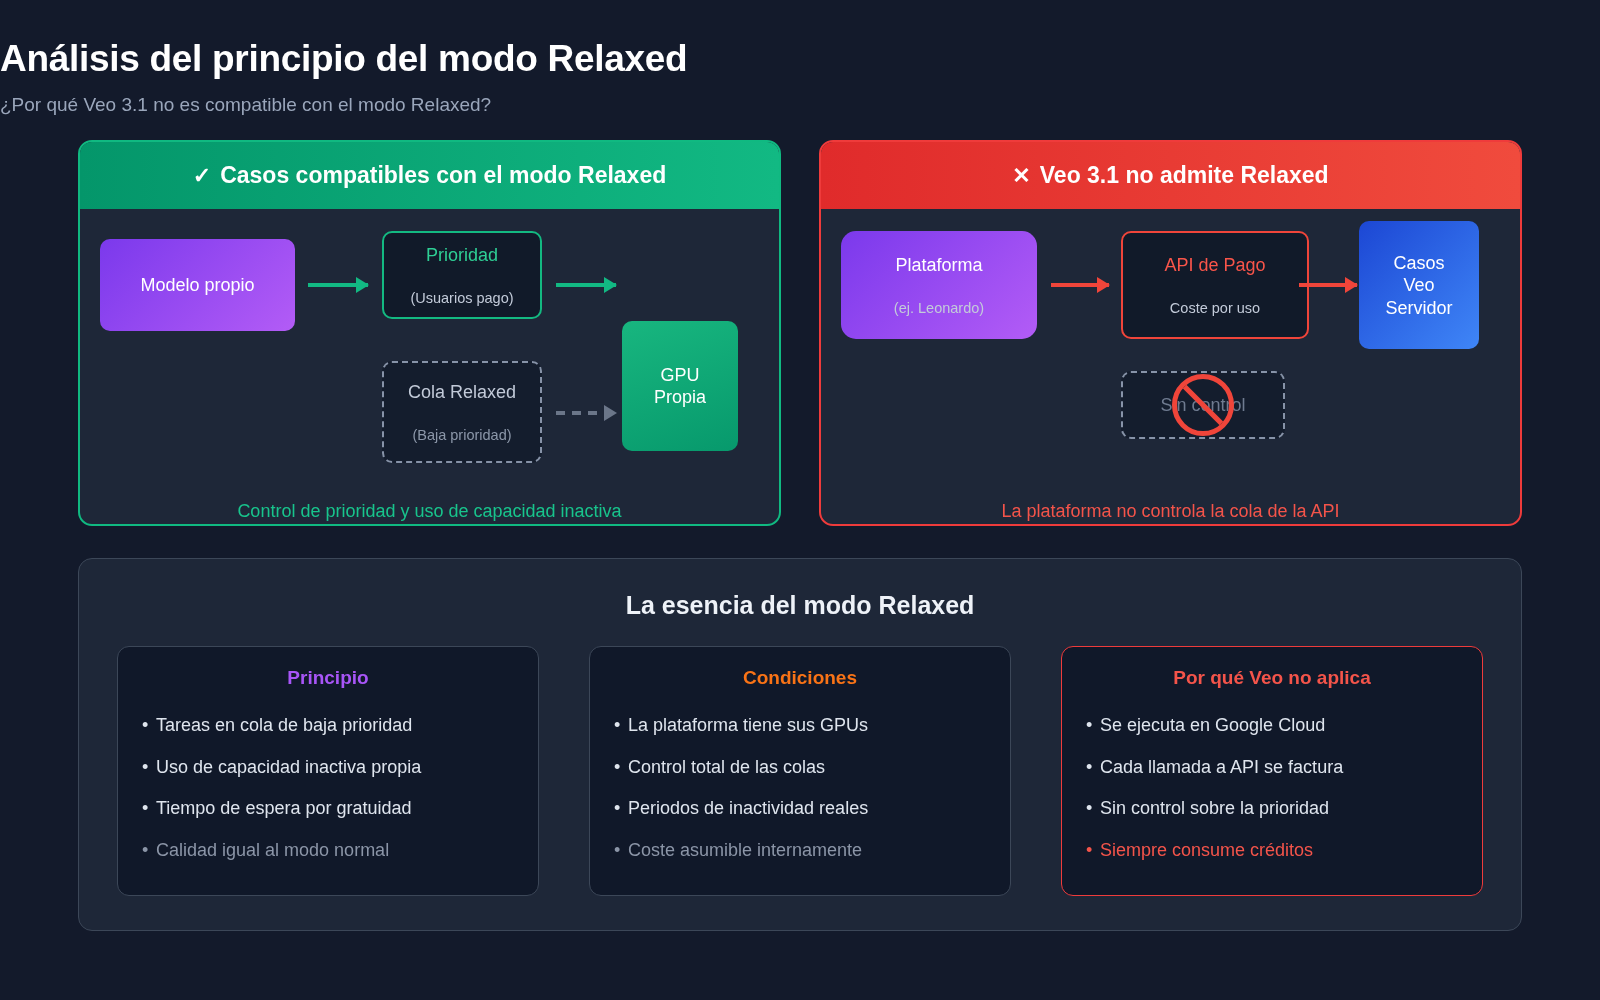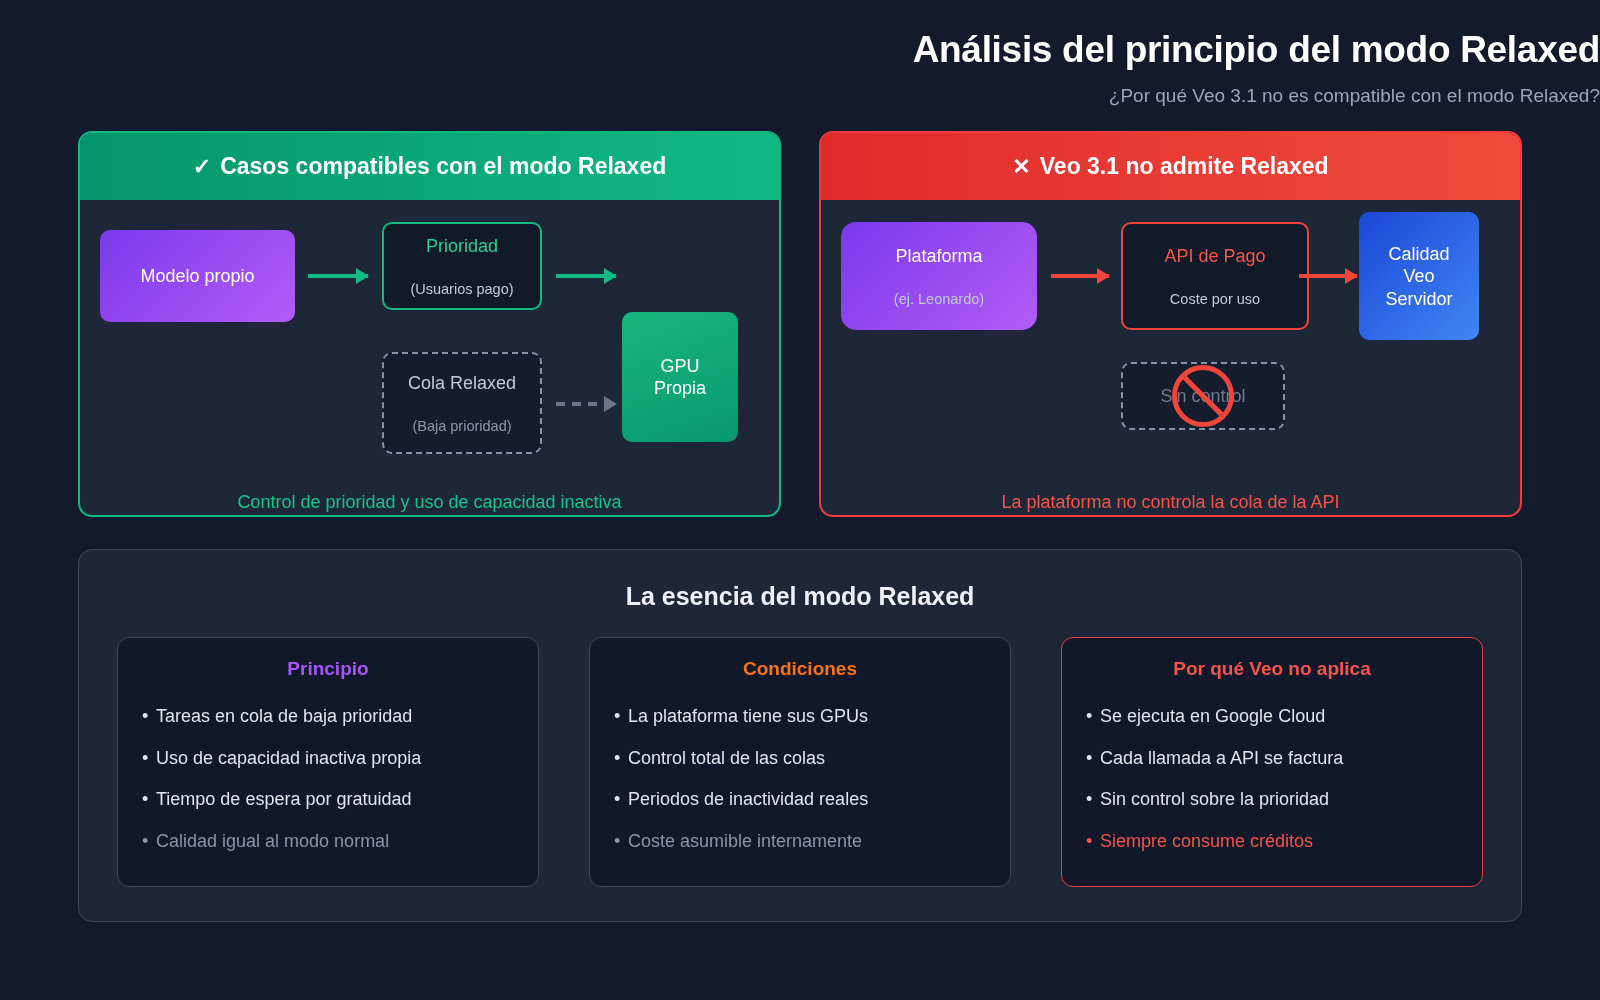--- a/index.html
+++ b/index.html
@@ -5,21 +5,21 @@
   * { box-sizing: border-box; margin: 0; padding: 0; }
   html, body {
     width: 1600px; height: 1000px;
     background: #131a2b;
     font-family: "Liberation Sans", sans-serif;
     overflow: hidden;
   }
   .page { position: relative; width: 1600px; height: 1000px; padding: 0; }
 
   
-  .hdr { text-align: right; padding-top: 28px; }
+  .hdr { text-align: left; padding-top: 37px; }
   .hdr h1 {
     font-size: 37px; font-weight: bold; color: #ffffff;
     letter-spacing: -0.3px; line-height: 1.2;
   }
   .hdr .sub {
     margin-top: 13px; font-size: 19px; color: #9aa6bb; font-weight: normal;
   }
 
   
   .panels {
@@ -196,21 +196,21 @@
           <div class="t1">API de Pago</div>
           <div class="t2">Coste por uso</div>
         </div>
 
         <div class="arrow r" style="left:478px; top:74px; width:58px;">
           <span class="shaft"></span>
             <span class="head"></span>
         </div>
 
         <div class="box blue-solid" style="left:538px; top:12px; width:120px; height:128px;">
-          <div class="t1">Calidad</div>
+          <div class="t1">Casos</div>
           <div class="t1">Veo</div>
           <div class="t1">Servidor</div>
         </div>
 
         <div class="box dashed muted" style="left:300px; top:162px; width:164px; height:68px;">
           <div class="t1">Sin control</div>
         </div>
         <div class="ban" style="left:351px; top:165px;"></div>
 
         <div class="note bad" style="top:292px;">

